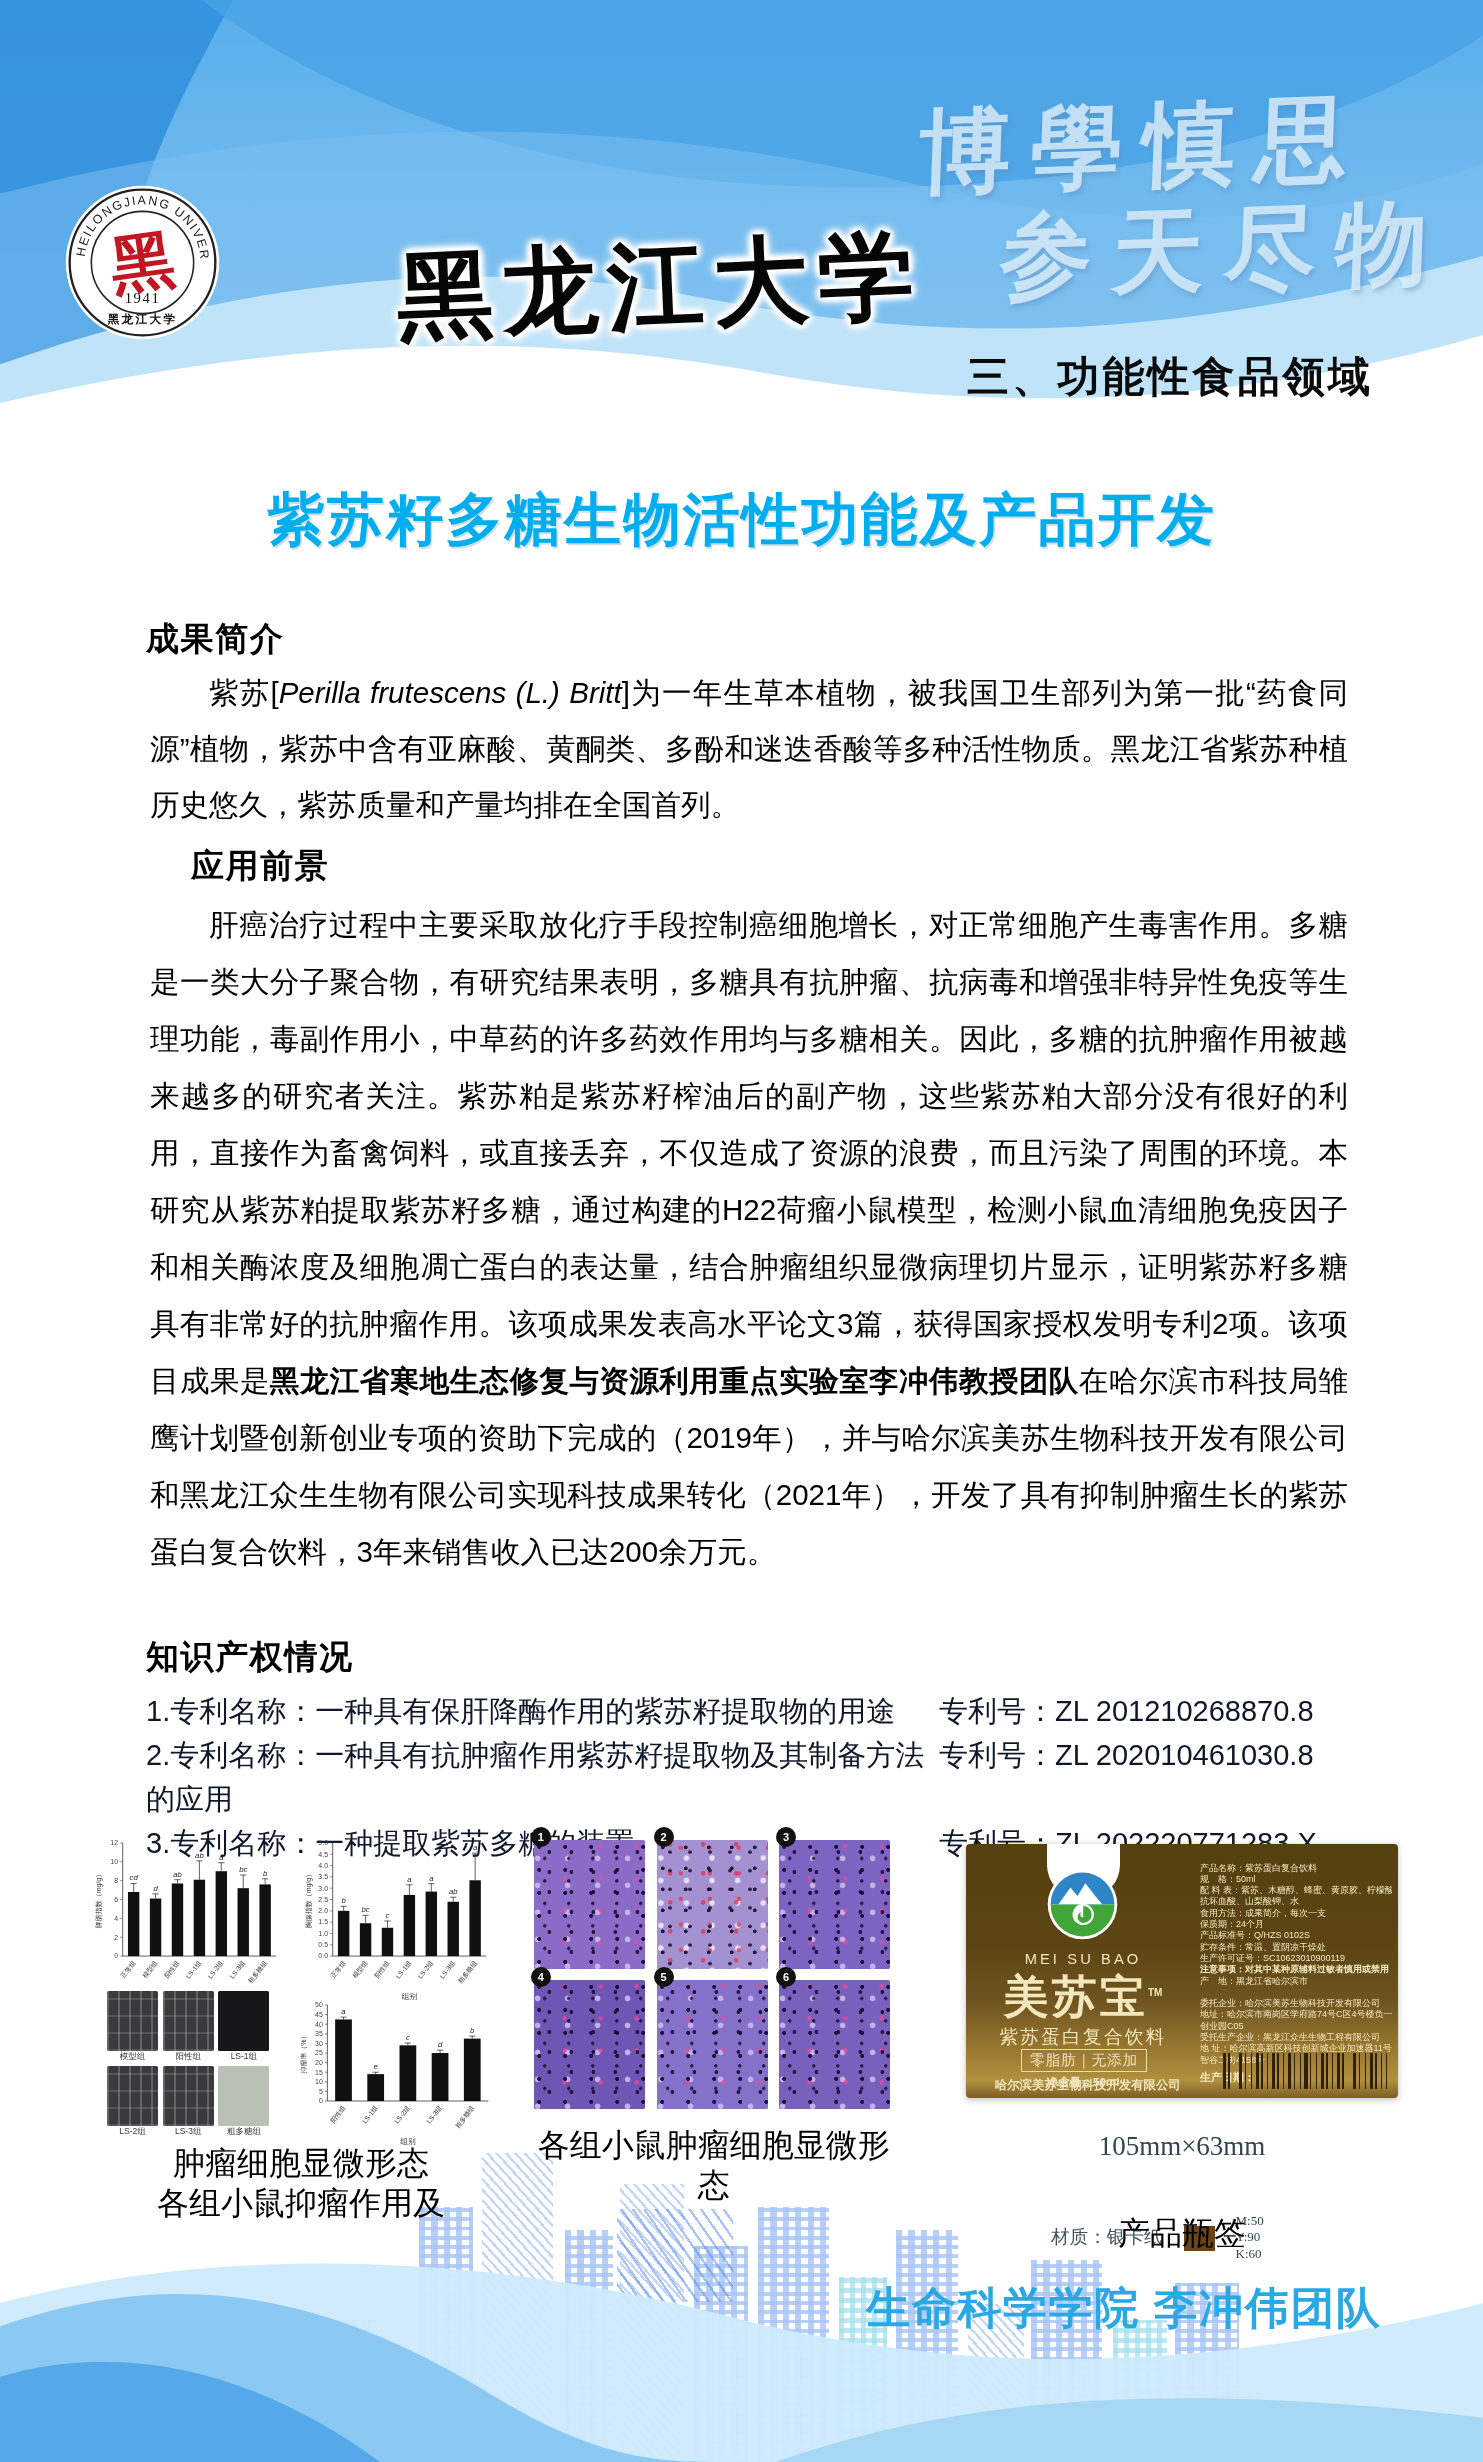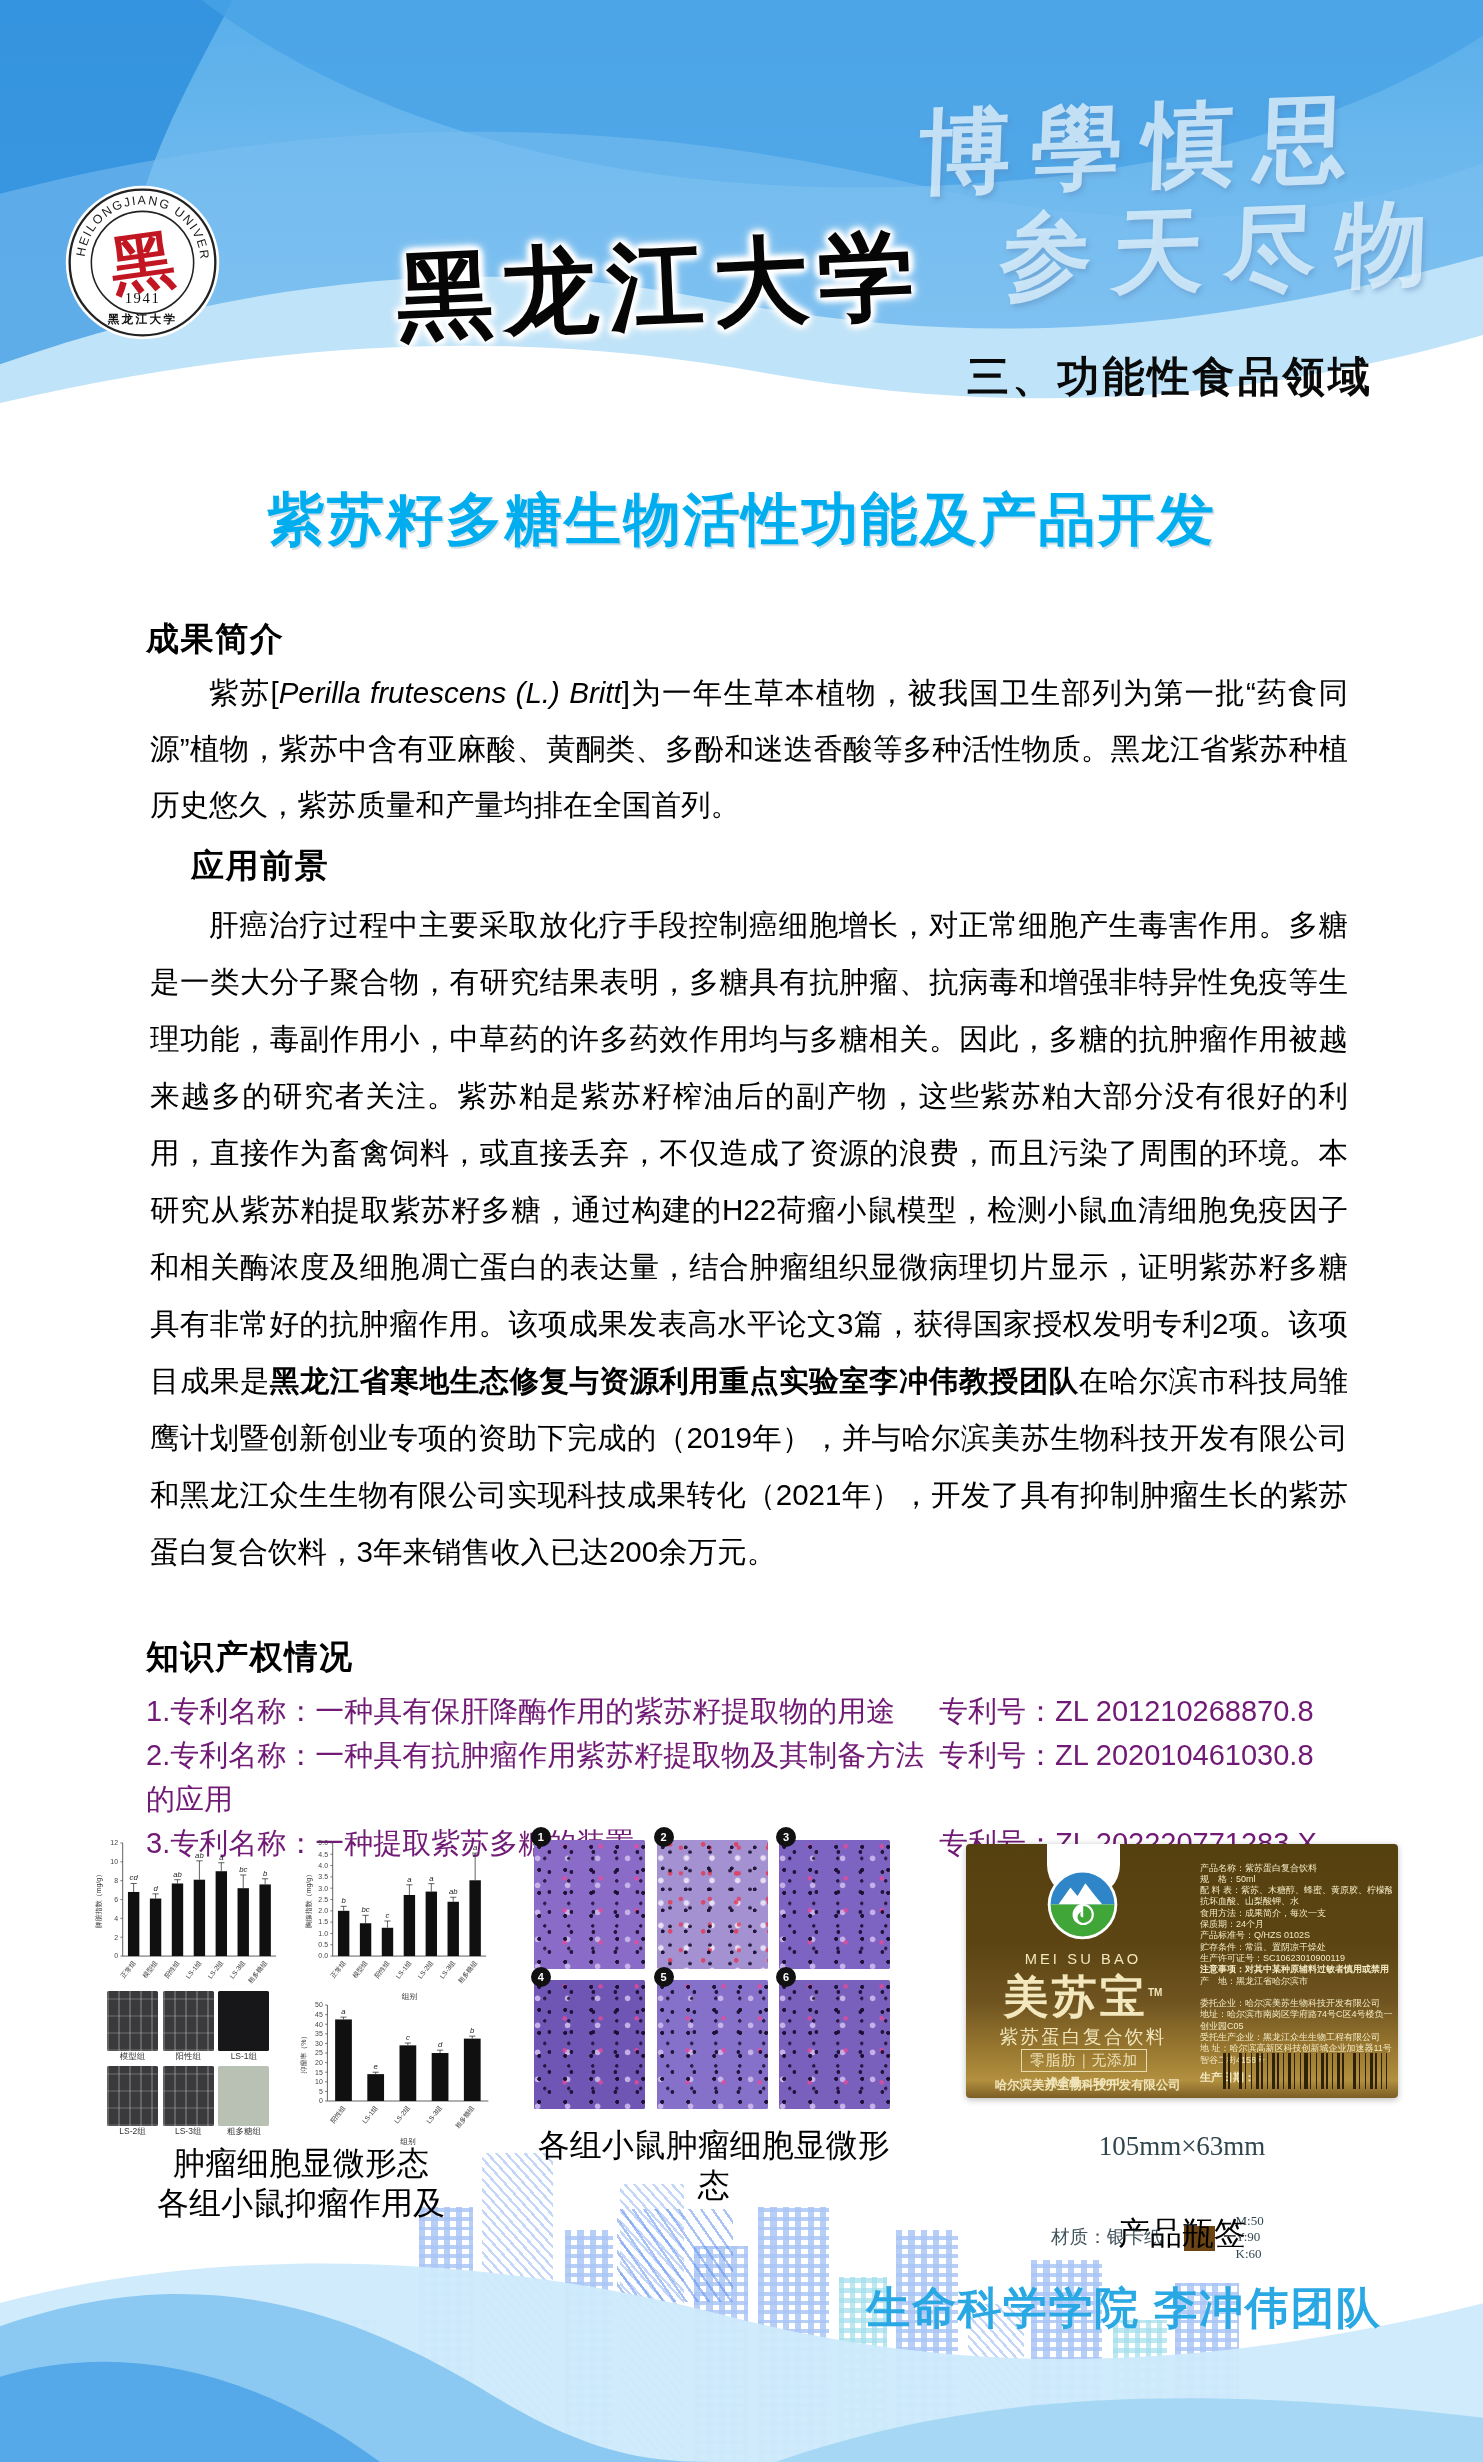--- a/index.html
+++ b/index.html
@@ -31,21 +31,21 @@
   #intro-h{top:617px;}
   #prospect-h{top:844px;margin-left:45px;}
   #ip-h{top:1635px;}
   .body-p{position:absolute;left:146px;width:1198px;z-index:4;margin:4px;
       font-size:29.5px;line-height:56px;text-align:justify;text-indent:2em;color:#000;}
   #intro-p{top:661px;}
   #prospect-p{top:892px;line-height:57px;}
 
   
   #patent-list{position:absolute;left:146px;top:1689px;width:1198px;z-index:4;}
-  .p-row{display:flex;line-height:44px;font-size:29px;color:#701a75;}
+  .p-row{display:flex;line-height:44px;font-size:29px;color:#0f172a;}
   .p-name{flex:0 0 793px;}
   .p-no{flex:1;}
 
   
   #fig-left{position:absolute;left:87px;top:1827px;width:428px;height:392px;z-index:4;}
   .chart{position:absolute;background:transparent;}
   #fig-chart-a{left:6.2px;top:1.6px;width:188px;height:172px;}
   #fig-chart-b{left:216px;top:1.6px;width:188px;height:172px;}
   #fig-chart-c{left:211px;top:164px;width:195px;height:155px;}
   #mouse-grid{position:absolute;left:20px;top:164px;width:166px;display:flex;flex-wrap:wrap;gap:3.1px 4.7px;}

